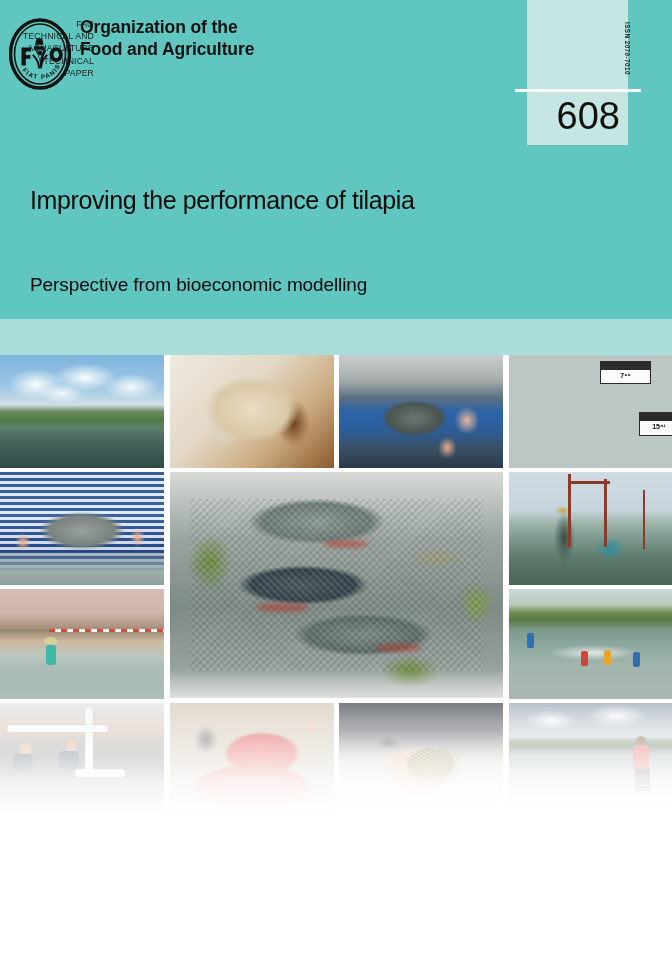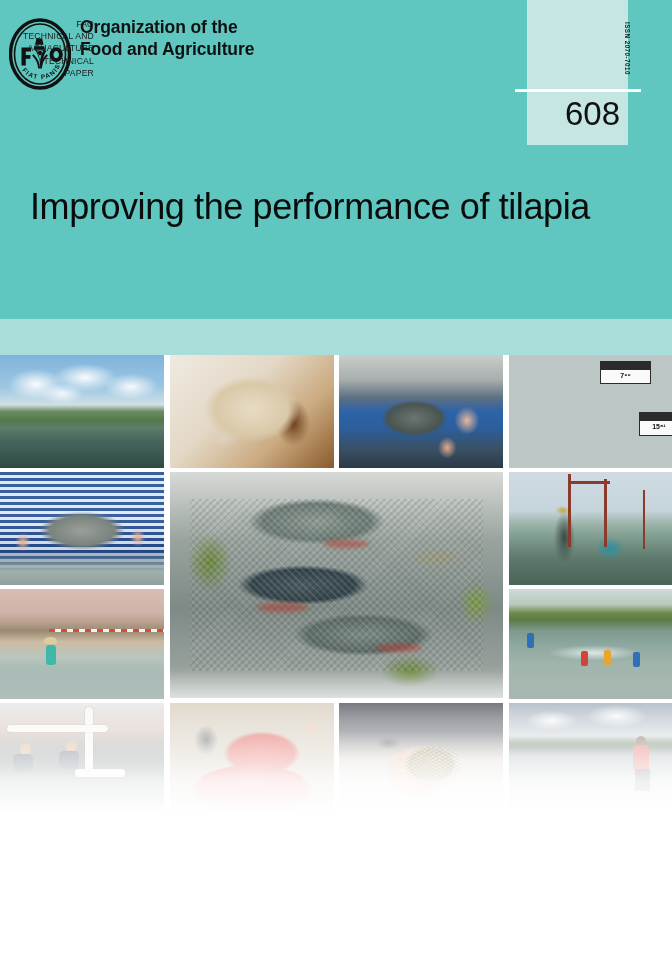--- a/index.html
+++ b/index.html
@@ -47,35 +47,35 @@
     color:#1b1b1b; letter-spacing:0.2px;
   }
   .series-lines span { display:block; }
   .series-rule {
     position:absolute; left:515px; top:89px; width:126px; height:3px;
     background:#ffffff;
   }
   .series-number {
     position:absolute; left:527px; top:97px; width:101px;
     text-align:right; padding-right:8px;
-    font-size:33px; font-weight:normal; color:#111111;
+    font-size:38px; font-weight:normal; color:#111111;
     letter-spacing:0px; line-height:1;
   }
   .issn {
     position:absolute; left:631px; top:22px;
     width:64px; height:12px;
     transform:rotate(90deg); transform-origin:0 0;
     font-size:6.3px; letter-spacing:0.45px; color:#1b1b1b;
     white-space:nowrap; font-weight:bold;
   }
 
   
   .title {
     position:absolute; left:30px; top:186px; width:616px;
-    font-size:36px; font-weight:normal; line-height:1.17;
+    font-size:25px; font-weight:normal; line-height:1.17;
     color:#0b0b0b; letter-spacing:-0.4px;
   }
   .title span { display:block; white-space:nowrap; }
   .subtitle {
     position:absolute; left:30px; top:274px; width:616px;
     font-size:19px; font-weight:normal; color:#0b0b0b;
     letter-spacing:-0.1px;
   }
 
   
@@ -346,20 +346,21 @@
     <span>TECHNICAL</span>
     <span>PAPER</span>
   </div>
   <div class="series-rule"></div>
   <div class="series-number">608</div>
   <div class="issn">ISSN 2070-7010</div>
 
   <div class="title">
     <span>Improving the performance of tilapia</span>
   </div>
+  <div class="subtitle">Perspective from bioeconomic modelling</div>
 
   <div class="mosaic">
 
     <div class="tile ph-pond-landscape" style="left:0px; top:0px; width:164px; height:113px;"></div>
 
     <div class="tile ph-dish" style="left:170px; top:0px; width:164px; height:113px;"></div>
 
     <div class="tile ph-hand-fish-blue" style="left:339px; top:0px; width:164px; height:113px;"></div>
 
     <div class="tile ph-aquarium" style="left:509px; top:0px; width:163px; height:113px;">

